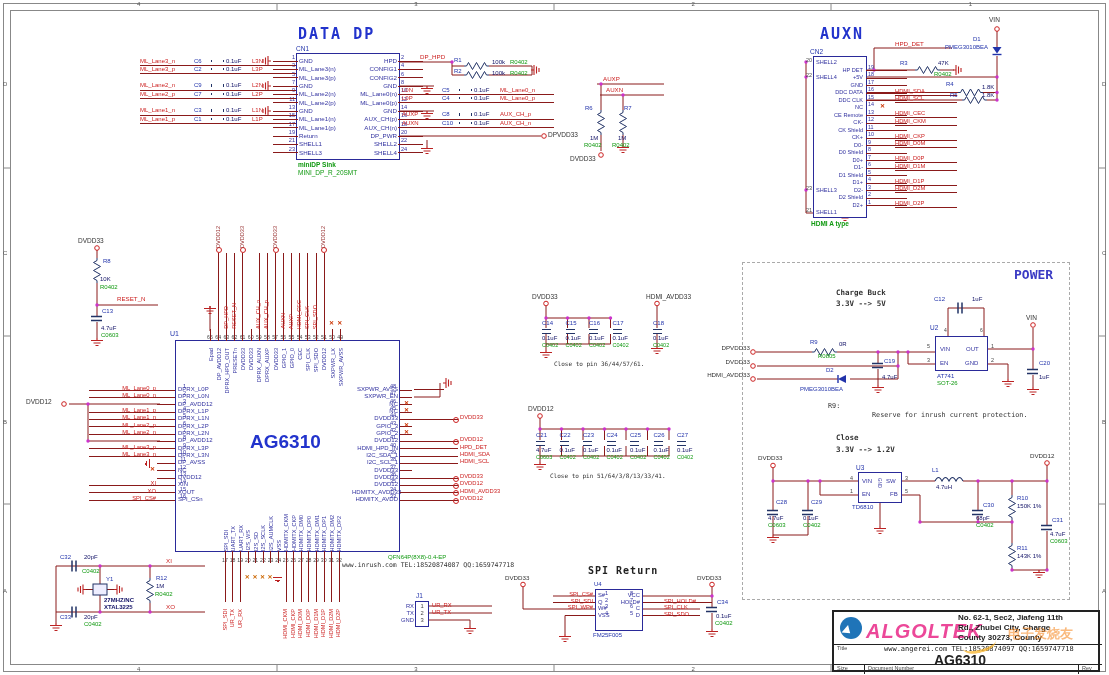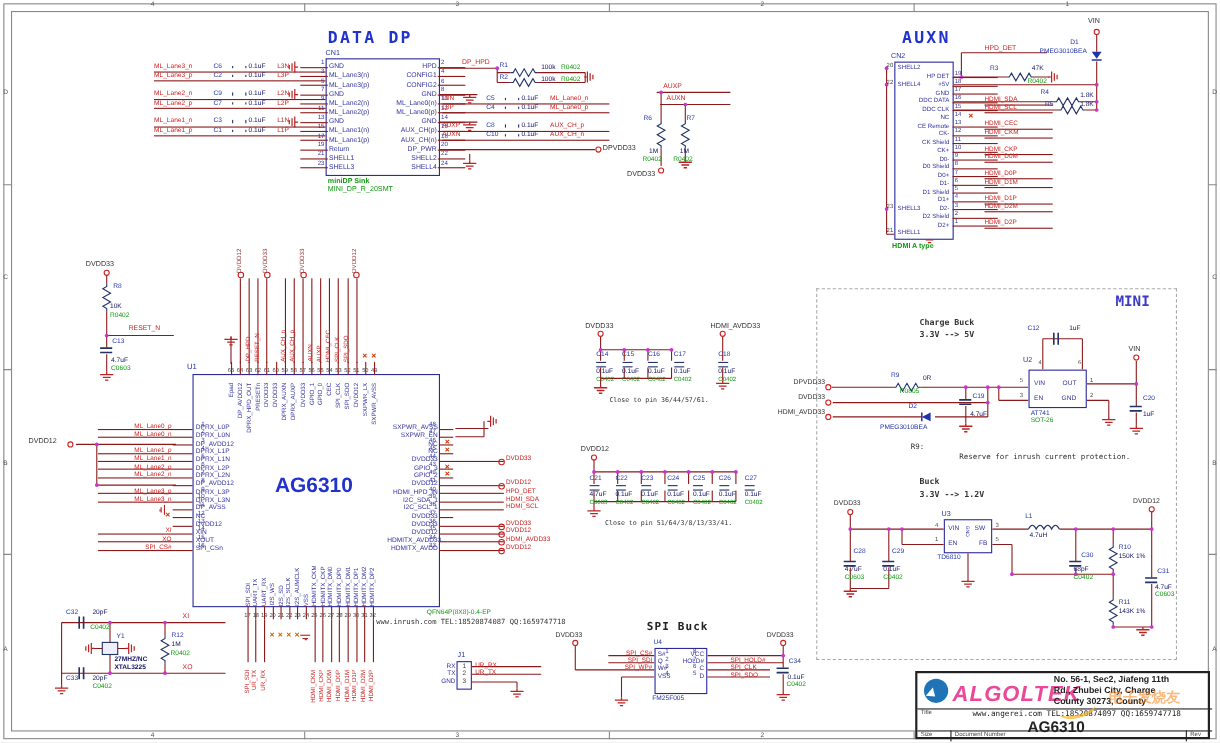--- a/index.html
+++ b/index.html
@@ -1447,21 +1447,21 @@
       <div class="capcol">
     <span class="ref">C27</span>
     <span class="capsymv"></span>
     <span class="val">0.1uF</span>
     <span class="fp">C0402</span>
   </div>
     </div>
 <span class="t blk mono" style="left:550px;top:473px;font-size:6px">Close to pin 51/64/3/8/13/33/41.</span>
 
 <div class="dashbox" style="left:742px;top:262px;width:326px;height:336px"></div>
-<span class="t" style="left:1014px;top:268px;font-size:13px;font-weight:bold;color:#3b3bc4;font-family:'DejaVu Sans Mono',monospace">MINI</span>
+<span class="t" style="left:1014px;top:268px;font-size:13px;font-weight:bold;color:#3b3bc4;font-family:'DejaVu Sans Mono',monospace">POWER</span>
 <span class="t blk mono" style="left:836px;top:289px;font-size:7.5px;font-weight:bold">Charge Buck</span>
 <span class="t blk mono" style="left:836px;top:300px;font-size:7.5px;font-weight:bold">3.3V --&gt; 5V</span>
 <span class="t blk" style="left:712px;top:345px;width:38px;text-align:right;font-size:6.2px">DPVDD33</span>
 <span class="t blk" style="left:712px;top:359px;width:38px;text-align:right;font-size:6.2px">DVDD33</span>
 <span class="t blk" style="left:694px;top:372px;width:56px;text-align:right;font-size:6.2px">HDMI_AVDD33</span>
 <span class="t ref" style="left:810px;top:339px;font-size:6px">R9</span>
 <span class="t val" style="left:839px;top:341px;font-size:6px">0R</span>
 <span class="t fp" style="left:818px;top:353px;font-size:6px">R0805</span>
 <span class="t ref" style="left:826px;top:367px;font-size:6px">D2</span>
 <span class="t ref" style="left:800px;top:386px;font-size:6px">PMEG3010BEA</span>
@@ -1482,21 +1482,21 @@
 <span class="t ref" style="left:937px;top:373px;font-size:6px">AT741</span>
 <span class="t fp" style="left:937px;top:380px;font-size:6px">SOT-26</span>
 <span class="t ref" style="left:934px;top:296px;font-size:6px">C12</span>
 <span class="t val" style="left:972px;top:296px;font-size:6px">1uF</span>
 <span class="t blk" style="left:1026px;top:314px;font-size:6.5px">VIN</span>
 <span class="t ref" style="left:1039px;top:360px;font-size:6px">C20</span>
 <span class="t val" style="left:1039px;top:374px;font-size:6px">1uF</span>
 <span class="t blk mono" style="left:828px;top:403px;font-size:6.8px">R9:</span>
 <span class="t blk mono" style="left:872px;top:412px;font-size:6.8px">Reserve for inrush current protection.</span>
 
-<span class="t blk mono" style="left:836px;top:434px;font-size:7.5px;font-weight:bold">Buck</span>
+<span class="t blk mono" style="left:836px;top:434px;font-size:7.5px;font-weight:bold">Close</span>
 <span class="t blk mono" style="left:836px;top:446px;font-size:7.5px;font-weight:bold">3.3V --&gt; 1.2V</span>
 <span class="t blk" style="left:758px;top:455px;font-size:6.2px">DVDD33</span>
 <span class="t blk" style="left:1030px;top:453px;font-size:6.2px">DVDD12</span>
 <span class="t ref" style="left:856px;top:464px;font-size:6.5px">U3</span>
 <div class="box" style="left:858px;top:472px;width:44px;height:31px"></div>
 <span class="t pin" style="left:862px;top:478px;font-size:6px">VIN</span>
 <span class="t pin" style="left:886px;top:478px;font-size:6px">SW</span>
 <span class="t pin" style="left:862px;top:491px;font-size:6px">EN</span>
 <span class="t pin" style="left:890px;top:491px;font-size:6px">FB</span>
 <span class="t u2gnd" style="left:876px;top:478px">GND</span>
@@ -1517,21 +1517,21 @@
 <span class="t val" style="left:976px;top:515px;font-size:6px">68pF</span>
 <span class="t fp" style="left:976px;top:522px;font-size:6px">C0402</span>
 <span class="t ref" style="left:1017px;top:495px;font-size:6px">R10</span>
 <span class="t val" style="left:1017px;top:503px;font-size:6px">150K 1%</span>
 <span class="t ref" style="left:1017px;top:545px;font-size:6px">R11</span>
 <span class="t val" style="left:1017px;top:553px;font-size:6px">143K 1%</span>
 <span class="t ref" style="left:1052px;top:517px;font-size:6px">C31</span>
 <span class="t val" style="left:1050px;top:531px;font-size:6px">4.7uF</span>
 <span class="t fp" style="left:1050px;top:538px;font-size:6px">C0603</span>
 
-<span class="t mono" style="left:588px;top:565px;font-size:10px;font-weight:bold;color:#222;letter-spacing:1px">SPI Buck</span>
+<span class="t mono" style="left:588px;top:565px;font-size:10px;font-weight:bold;color:#222;letter-spacing:1px">SPI Return</span>
 <span class="t blk" style="left:505px;top:575px;font-size:6.2px">DVDD33</span>
 <span class="t blk" style="left:697px;top:575px;font-size:6.2px">DVDD33</span>
 <span class="t ref" style="left:594px;top:581px;font-size:6px">U4</span>
 <div class="box" style="left:595px;top:589px;width:48px;height:42px"></div>
 <div class="col u4 u4l" style="left:598px;top:592px">
 
 <div class="prow">
     <span class="nl">1</span>
     <span>S#</span>
   </div>
@@ -1616,21 +1616,21 @@
 <span class="t fp" style="left:84px;top:621px;font-size:6px">C0402</span>
 <span class="t ref" style="left:156px;top:575px;font-size:6px">R12</span>
 <span class="t val" style="left:156px;top:583px;font-size:6px">1M</span>
 <span class="t fp" style="left:155px;top:591px;font-size:6px">R0402</span>
 <span class="t net" style="left:166px;top:558px;font-size:6.2px">XI</span>
 <span class="t net" style="left:166px;top:604px;font-size:6.2px">XO</span>
 
 <div id="tb">
   <div id="tb-logo-circle"></div>
   <span class="t" style="left:32px;top:8px;font-size:20px;font-weight:bold;font-style:italic;color:#ec4899;letter-spacing:1px">ALGOLTEK</span>
-  <span class="t" style="left:124px;top:2px;font-size:8px;font-weight:bold">No. 56-1, Sec2, Jiafeng 11th</span>
+  <span class="t" style="left:124px;top:2px;font-size:8px;font-weight:bold">No. 62-1, Sec2, Jiafeng 11th</span>
   <span class="t" style="left:124px;top:12px;font-size:8px;font-weight:bold">Rd., Zhubei City, Charge</span>
   <span class="t" style="left:124px;top:22px;font-size:8px;font-weight:bold">County 30273, County</span>
   <div class="tb-line" style="left:0;top:32px;width:268px;height:1px"></div>
   <span class="t" style="left:3px;top:33px;font-size:5.5px;color:#444">Title</span>
   <span class="t mono" style="left:50px;top:34px;font-size:7px">www.angerei.com TEL:18520874097 QQ:1659747718</span>
   <span class="t" style="left:100px;top:41px;font-size:14px;font-weight:bold">AG6310</span>
   <div class="tb-line" style="left:0;top:52px;width:268px;height:1px"></div>
   <span class="t" style="left:3px;top:53px;font-size:5.5px;color:#444">Size</span>
   <span class="t" style="left:34px;top:53px;font-size:5.5px;color:#444">Document Number</span>
   <span class="t" style="left:248px;top:53px;font-size:5.5px;color:#444">Rev</span>

